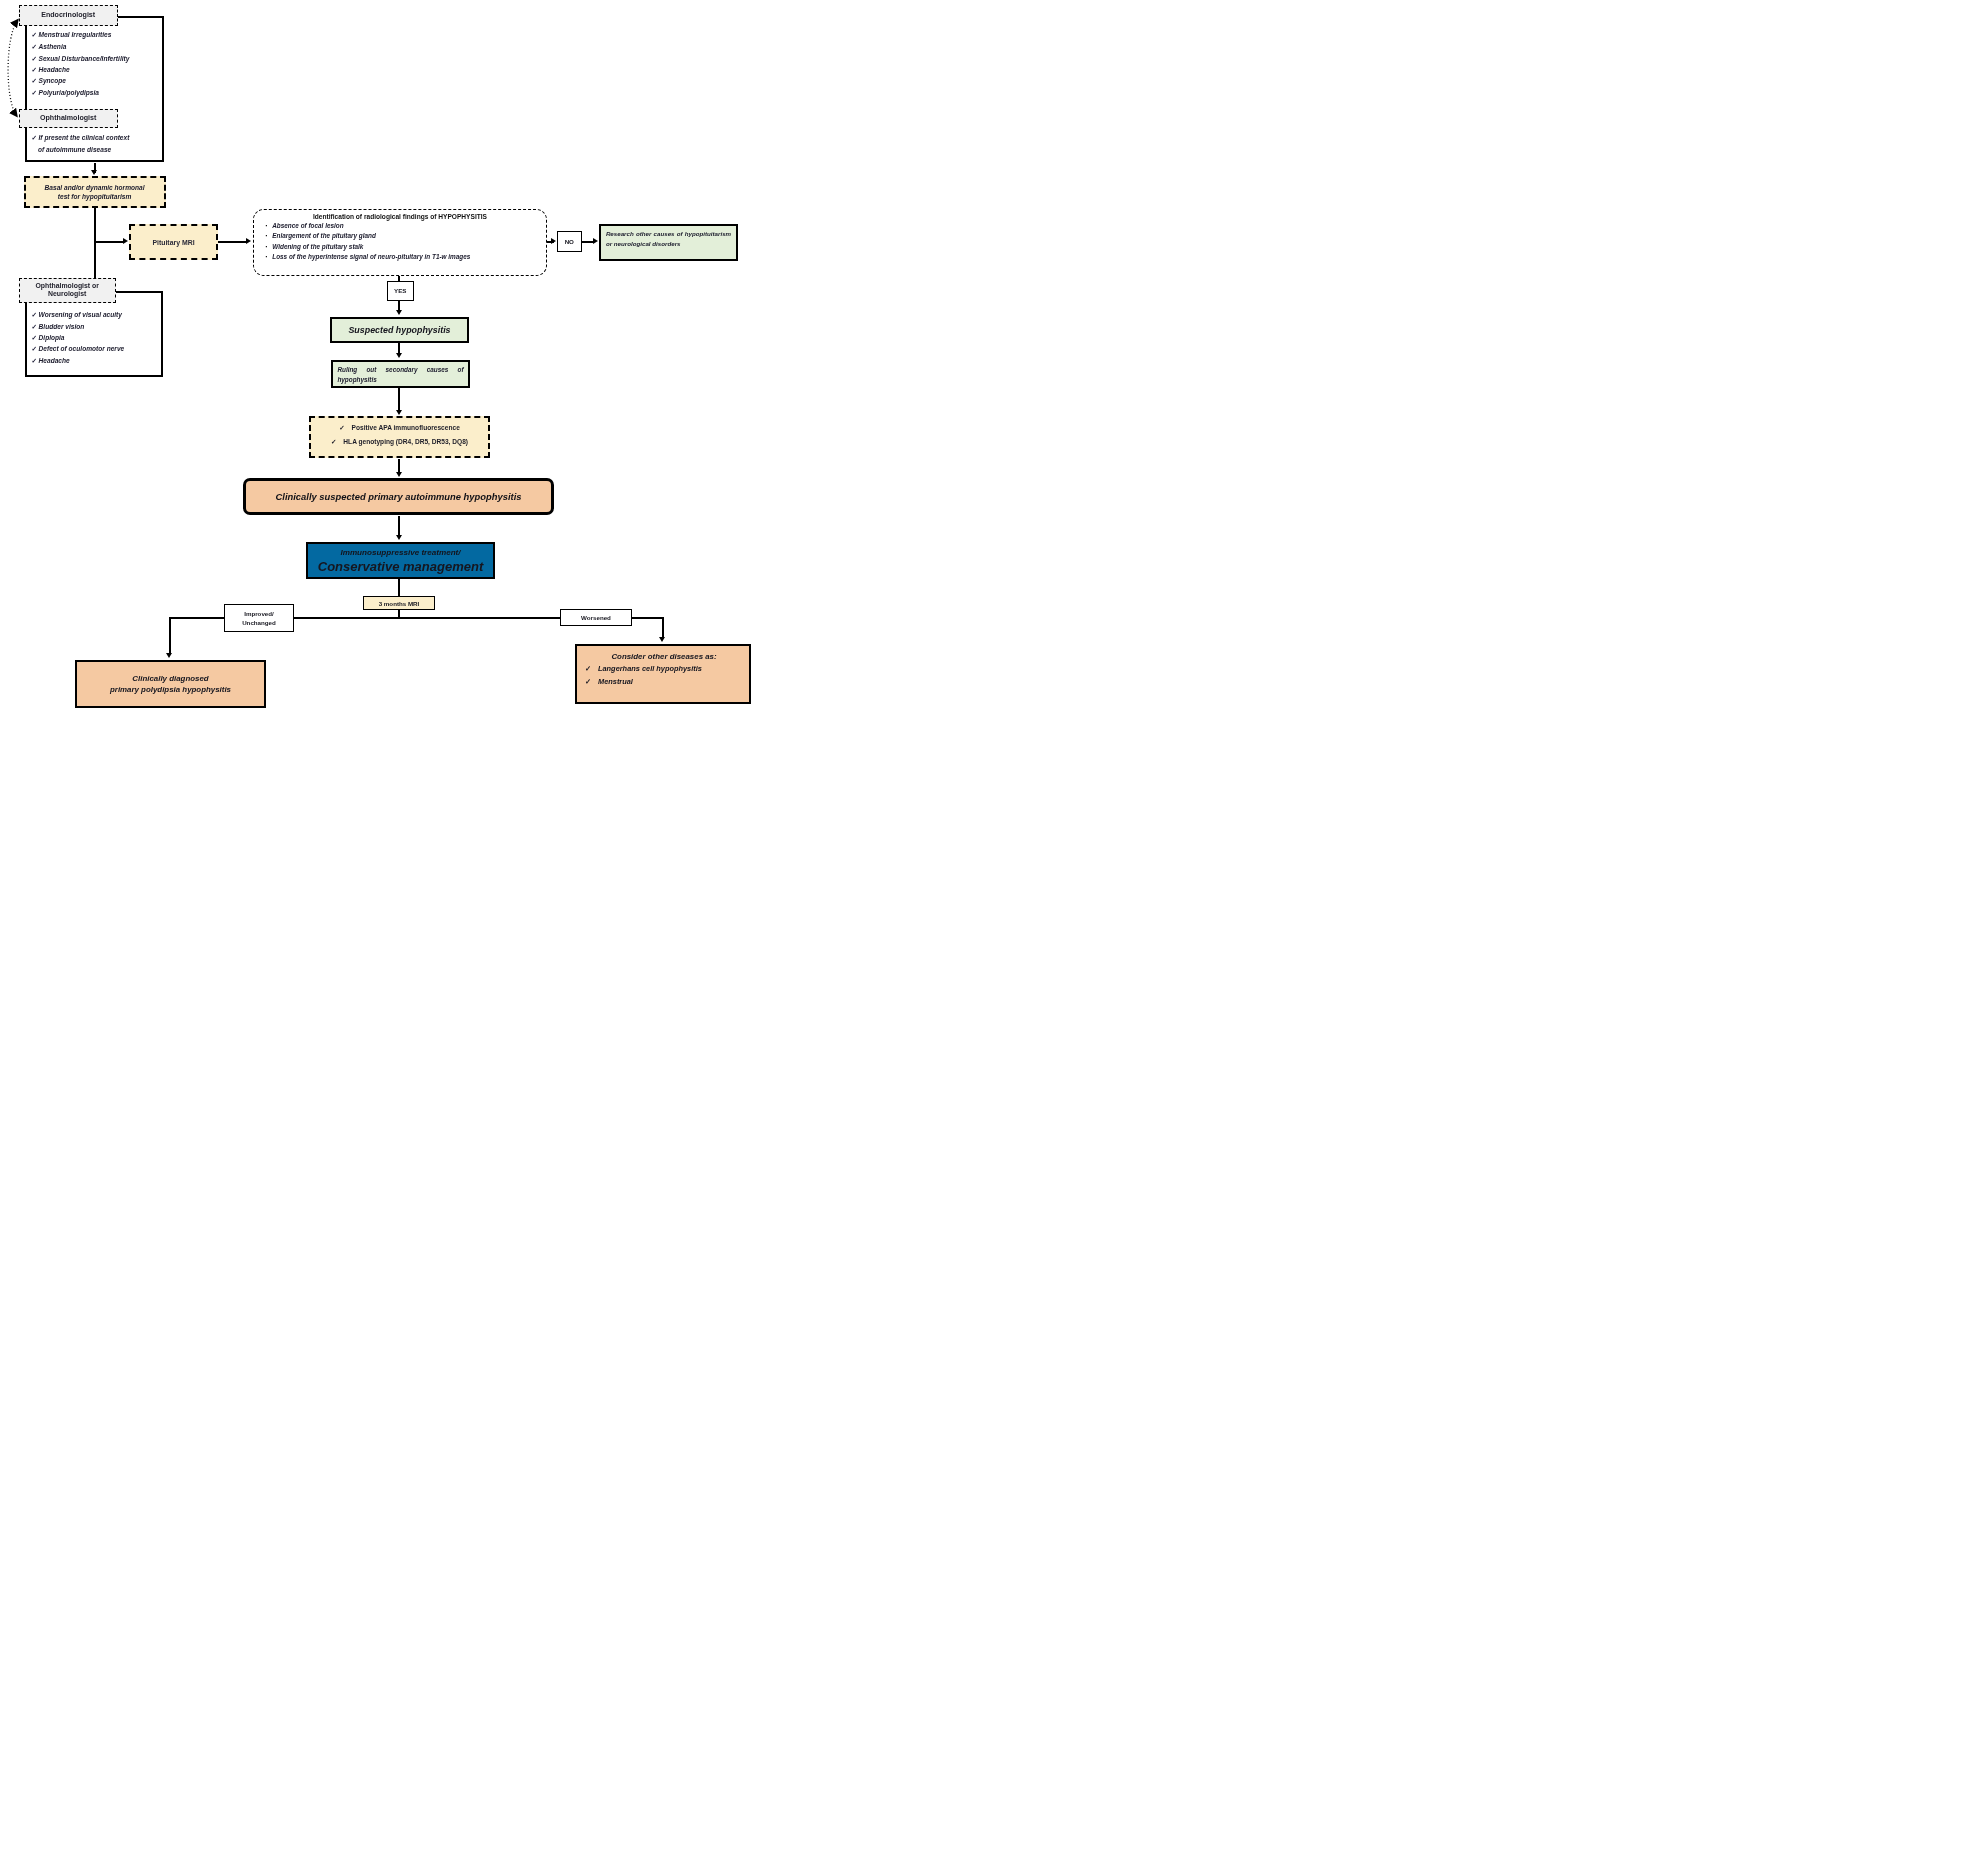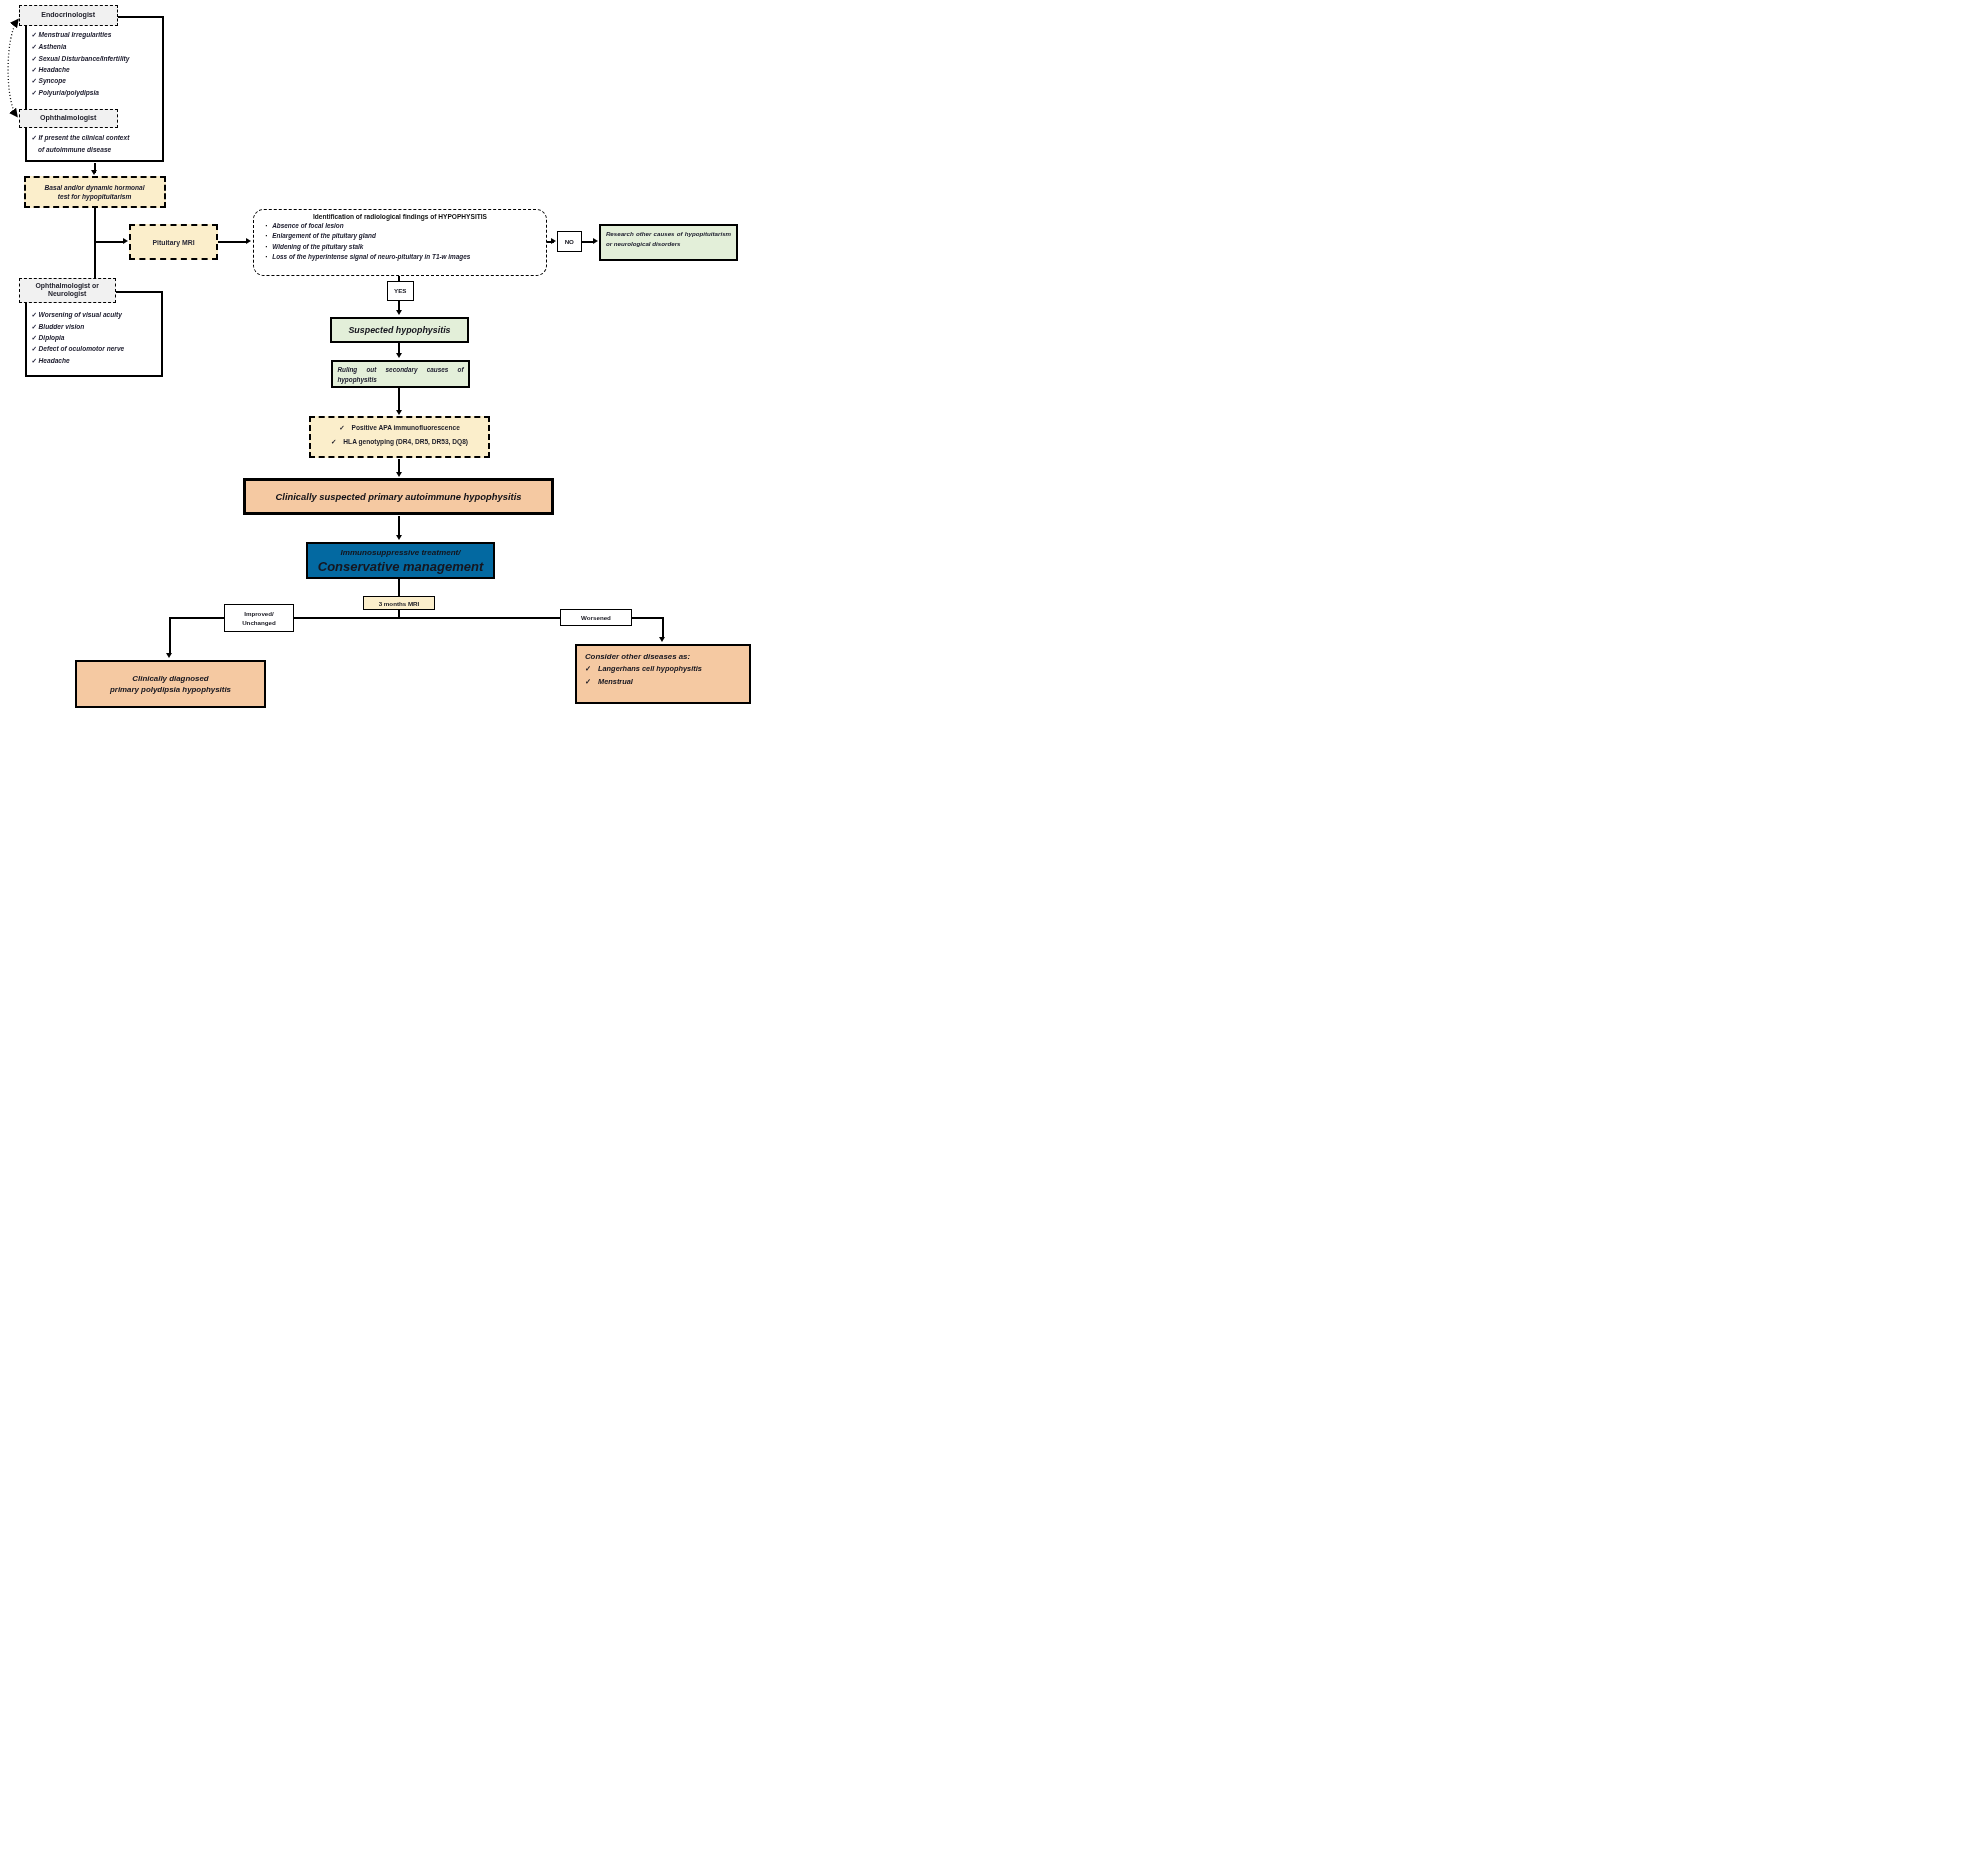--- a/index.html
+++ b/index.html
@@ -199,21 +199,21 @@
     </div>
     <div style="display:flex;gap:6.9px;justify-content:center;font-weight:600;font-size:6.6px;color:#1d1d28;margin-top:6.4px;">
       <span>✓</span>
       <span>HLA genotyping (DR4, DR5, DR53, DQ8)</span>
     </div>
   </div>
 
   <div class="vline" style="left:398px;top:459px;height:14.8px;"></div>
   <div class="ah-d" style="left:396px;top:472px;"></div>
 
-  <div class="abs peach center" style="left:243px;top:478px;width:311px;height:37px;">
+  <div class="abs peach center" style="left:243px;top:478px;width:311px;height:37px;border-radius:7px;">
     <span style="font-style:italic;font-weight:700;font-size:9.4px;color:#101016;">Clinically suspected primary autoimmune hypophysitis</span>
   </div>
 
   <div class="vline" style="left:398px;top:516px;height:20.7px;"></div>
   <div class="ah-d" style="left:396px;top:535px;"></div>
 
   <div class="abs blue center" style="left:306px;top:542px;width:189px;height:37px;">
     <span style="font-style:italic;font-weight:700;font-size:8.1px;color:#14141c;">Immunosuppressive treatment/</span>
     <span style="font-style:italic;font-weight:700;font-size:13px;margin-top:2px;">Conservative management</span>
   </div>
@@ -240,21 +240,21 @@
   </div>
   <div class="vline" style="left:662px;top:617px;height:21.7px;"></div>
   <div class="ah-d" style="left:659px;top:637px;"></div>
 
   <div class="abs peach center" style="left:75px;top:660px;width:191px;height:48px;border-width:2.5px;">
     <span style="font-style:italic;font-weight:700;font-size:7.9px;">Clinically diagnosed</span>
     <span style="font-style:italic;font-weight:700;font-size:7.9px;margin-top:2px;">primary polydipsia hypophysitis</span>
   </div>
 
   <div class="abs peach" style="left:575px;top:644px;width:176px;height:60px;border-width:2.5px;padding:5.9px 5.9px 0 7.9px;">
-    <div style="font-style:italic;font-weight:700;font-size:7.9px;">Consider other diseases as:</div>
+    <div style="text-align:center;font-style:italic;font-weight:700;font-size:7.9px;">Consider other diseases as:</div>
     <div style="display:flex;gap:6.9px;align-items:flex-start;font-style:italic;font-weight:700;font-size:7.4px;margin-top:3.4px;">
       <span style="font-style:normal;">✓</span>
       <span>Langerhans cell hypophysitis</span>
     </div>
     <div style="display:flex;gap:6.9px;align-items:flex-start;font-style:italic;font-weight:700;font-size:7.4px;margin-top:3.4px;">
       <span style="font-style:normal;">✓</span>
       <span>Menstrual</span>
     </div>
   </div>
 

